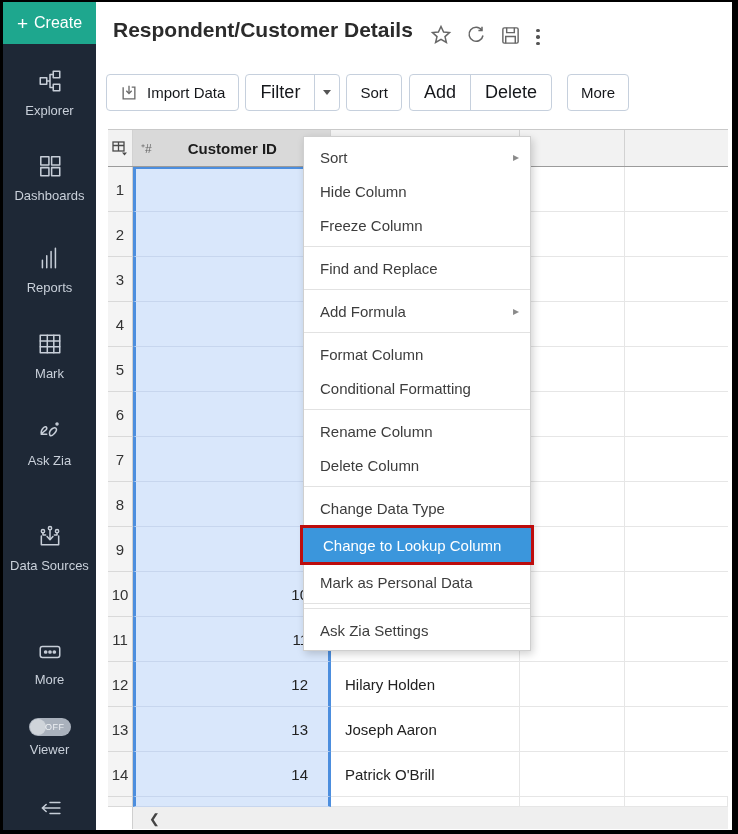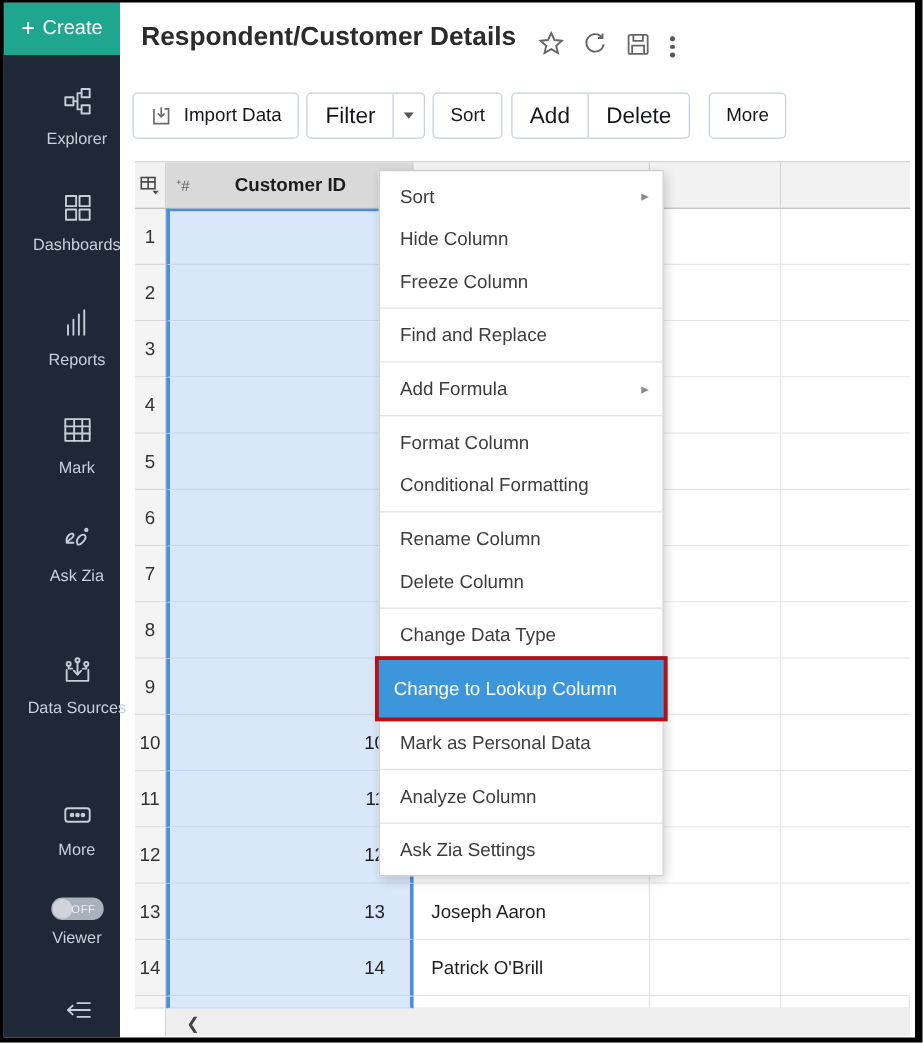--- a/index.html
+++ b/index.html
@@ -6,21 +6,21 @@
   html,body { width:738px; height:834px; }
   body { font-family:"Liberation Sans", sans-serif; position:relative; background:#fff; overflow:hidden; }
   .frame { position:absolute; inset:0; border-style:solid; border-color:#000;
            border-width:2px 6px 4px 3px; pointer-events:none; z-index:100; }
 
   
   .sidebar { position:absolute; left:3px; top:2px; width:93px; bottom:4px; background:#1e2836; z-index:5; }
   .create-btn { height:42px; background:#1ea78e; color:#fff; display:flex; align-items:center;
                 justify-content:center; gap:6px; font-size:16px; cursor:pointer; }
   .create-plus { font-size:19px; font-weight:300; line-height:1; }
-  .side-item { position:absolute; left:12px; width:93px; display:flex; flex-direction:column;
+  .side-item { position:absolute; left:0; width:93px; display:flex; flex-direction:column;
                align-items:center; gap:6px; color:#c9d0da; font-size:13px; text-align:center; cursor:pointer; }
   .side-item svg { stroke:#c7ced8; fill:none; stroke-width:1.4; stroke-linecap:round; stroke-linejoin:round; }
   .side-label { line-height:15px; }
   .toggle-pill { width:42px; height:18px; border-radius:9px; background:#a9b1bc; position:relative;text-align:center; }
   .toggle-knob { position:absolute; left:1px; top:1px; width:16px; height:16px; border-radius:50%; background:#cfd4da; }
   .toggle-text { position:absolute; right:6px; top:4px; font-size:9px; color:#eef1f4; letter-spacing:.5px; }
 
   
   .page-title { position:absolute; left:113px; top:18px; font-size:21px; font-weight:700; color:#2b2b2b; z-index:2; }
   .title-icons { position:absolute; left:430px; top:24px; display:flex; align-items:center; gap:13px; z-index:2; }
@@ -65,21 +65,21 @@
   .scroll-track { background:#efefef; display:flex; align-items:center; padding-left:16px; }
   .scroll-left-arrow { font-size:13px; color:#444; cursor:pointer; line-height:1; }
 
   
   .context-menu { position:absolute; left:303px; top:136px; width:228px; background:#fff;
                   border:1px solid #cfcfcf; box-shadow:2px 3px 8px rgba(0,0,0,.18); padding:3px 0; z-index:10; }
   .menu-item { height:34px; display:flex; align-items:center; padding:0 16px; font-size:15px; color:#3d3d3d;
                position:relative; cursor:pointer; }
   .menu-item.has-submenu::after { content:"▸"; position:absolute; right:11px; color:#8a8a8a; font-size:12px; }
   .menu-item.highlighted { background:#3b96dc; color:#fff; border:3px solid #bd0d0d; margin:0 -4px;
-                           height:52px; padding:0 12px;text-align:right; }
+                           height:40px; padding:0 20px;text-align:right; }
   .menu-sep { height:1px; background:#e2e2e2; margin:4px 0; }
 </style>
 </head>
 <body>
 
 <div class="sidebar">
   <div class="create-btn">
     <span class="create-plus">+</span>
     <span>Create</span>
   </div>
@@ -414,22 +414,19 @@
     <div class="menu-item">
       <span>Change Data Type</span>
     </div>
     <div class="menu-item highlighted">
       <span>Change to Lookup Column</span>
     </div>
     <div class="menu-item">
       <span>Mark as Personal Data</span>
     </div>
     <div class="menu-sep"></div>
-    <div class="menu-item">
-      <span>Analyze Column</span>
-    </div>
     <div class="menu-sep"></div>
     <div class="menu-item">
       <span>Ask Zia Settings</span>
     </div>
   </div>
 
 <div class="frame"></div>
 
 </body></html>

